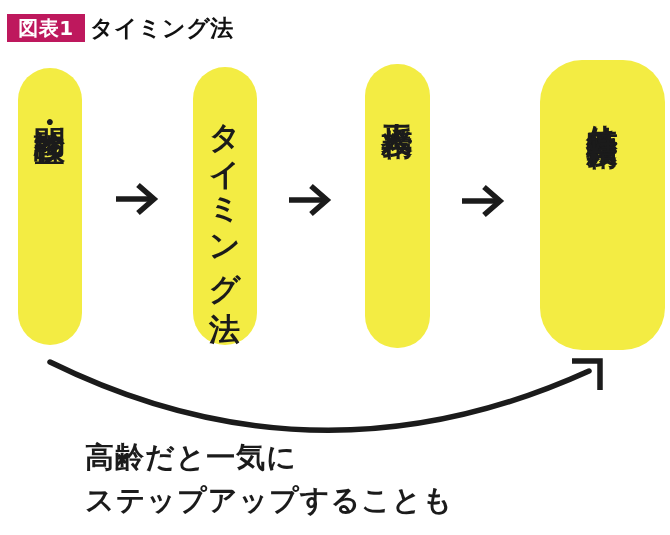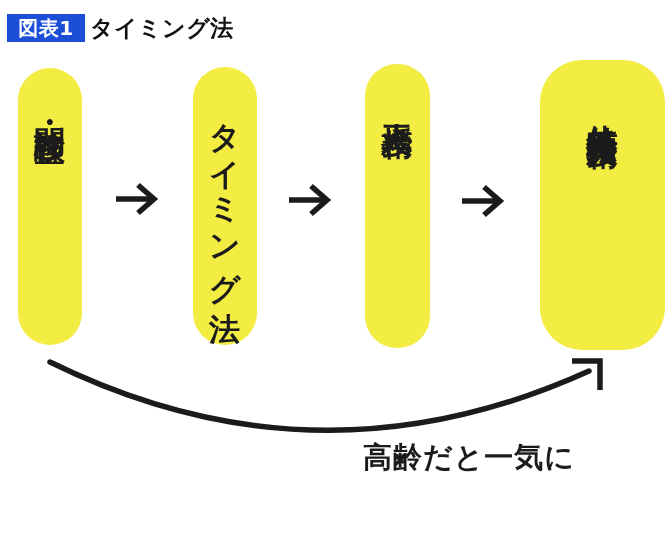--- a/index.html
+++ b/index.html
@@ -10,21 +10,21 @@
     height: 535px;
     background: #ffffff;
     font-family: "DejaVu Sans", "Liberation Sans", sans-serif;
     overflow: hidden;
   }
   
   .fig-badge {
     position: absolute;
     left: 7px; top: 14px;
     width: 78px; height: 28px;
-    background: #1d4ed8;
+    background: #be185d;
     color: #ffffff;
     font-size: 20px;
     font-weight: 700;
     display: flex;
     align-items: center;
     justify-content: center;
     letter-spacing: 0.5px;
   }
   .fig-title {
     position: absolute;
@@ -83,21 +83,21 @@
     position: absolute;
     left: 0; top: 0;
     width: 670px; height: 535px;
     pointer-events: none;
   }
   
   .caption {
     position: absolute;
     left: 85px; top: 436px;
     width: 490px;
-    text-align: right;
+    text-align: left;
     font-size: 29px;
     font-weight: 700;
     line-height: 43px;
     color: #1b1b1b;
     letter-spacing: 1px;
   }
 </style>
 </head>
 <body>
 
@@ -142,15 +142,16 @@
     </div>
   </div>
 
   <svg class="curve-overlay" viewBox="0 0 670 535" aria-hidden="true">
     <path d="M50 362 Q 318 494 589 371" stroke="#1b1b1b" stroke-width="5.5" fill="none" stroke-linecap="round"></path>
     <polyline points="572,361 600,361 600,390" stroke="#1b1b1b" stroke-width="5.5" fill="none" stroke-linejoin="miter"></polyline>
   </svg>
 
   <div class="caption">
     <div>高齢だと一気に</div>
+    <div>ステップアップすることも</div>
   </div>
 
 </div>
 
 </body></html>

